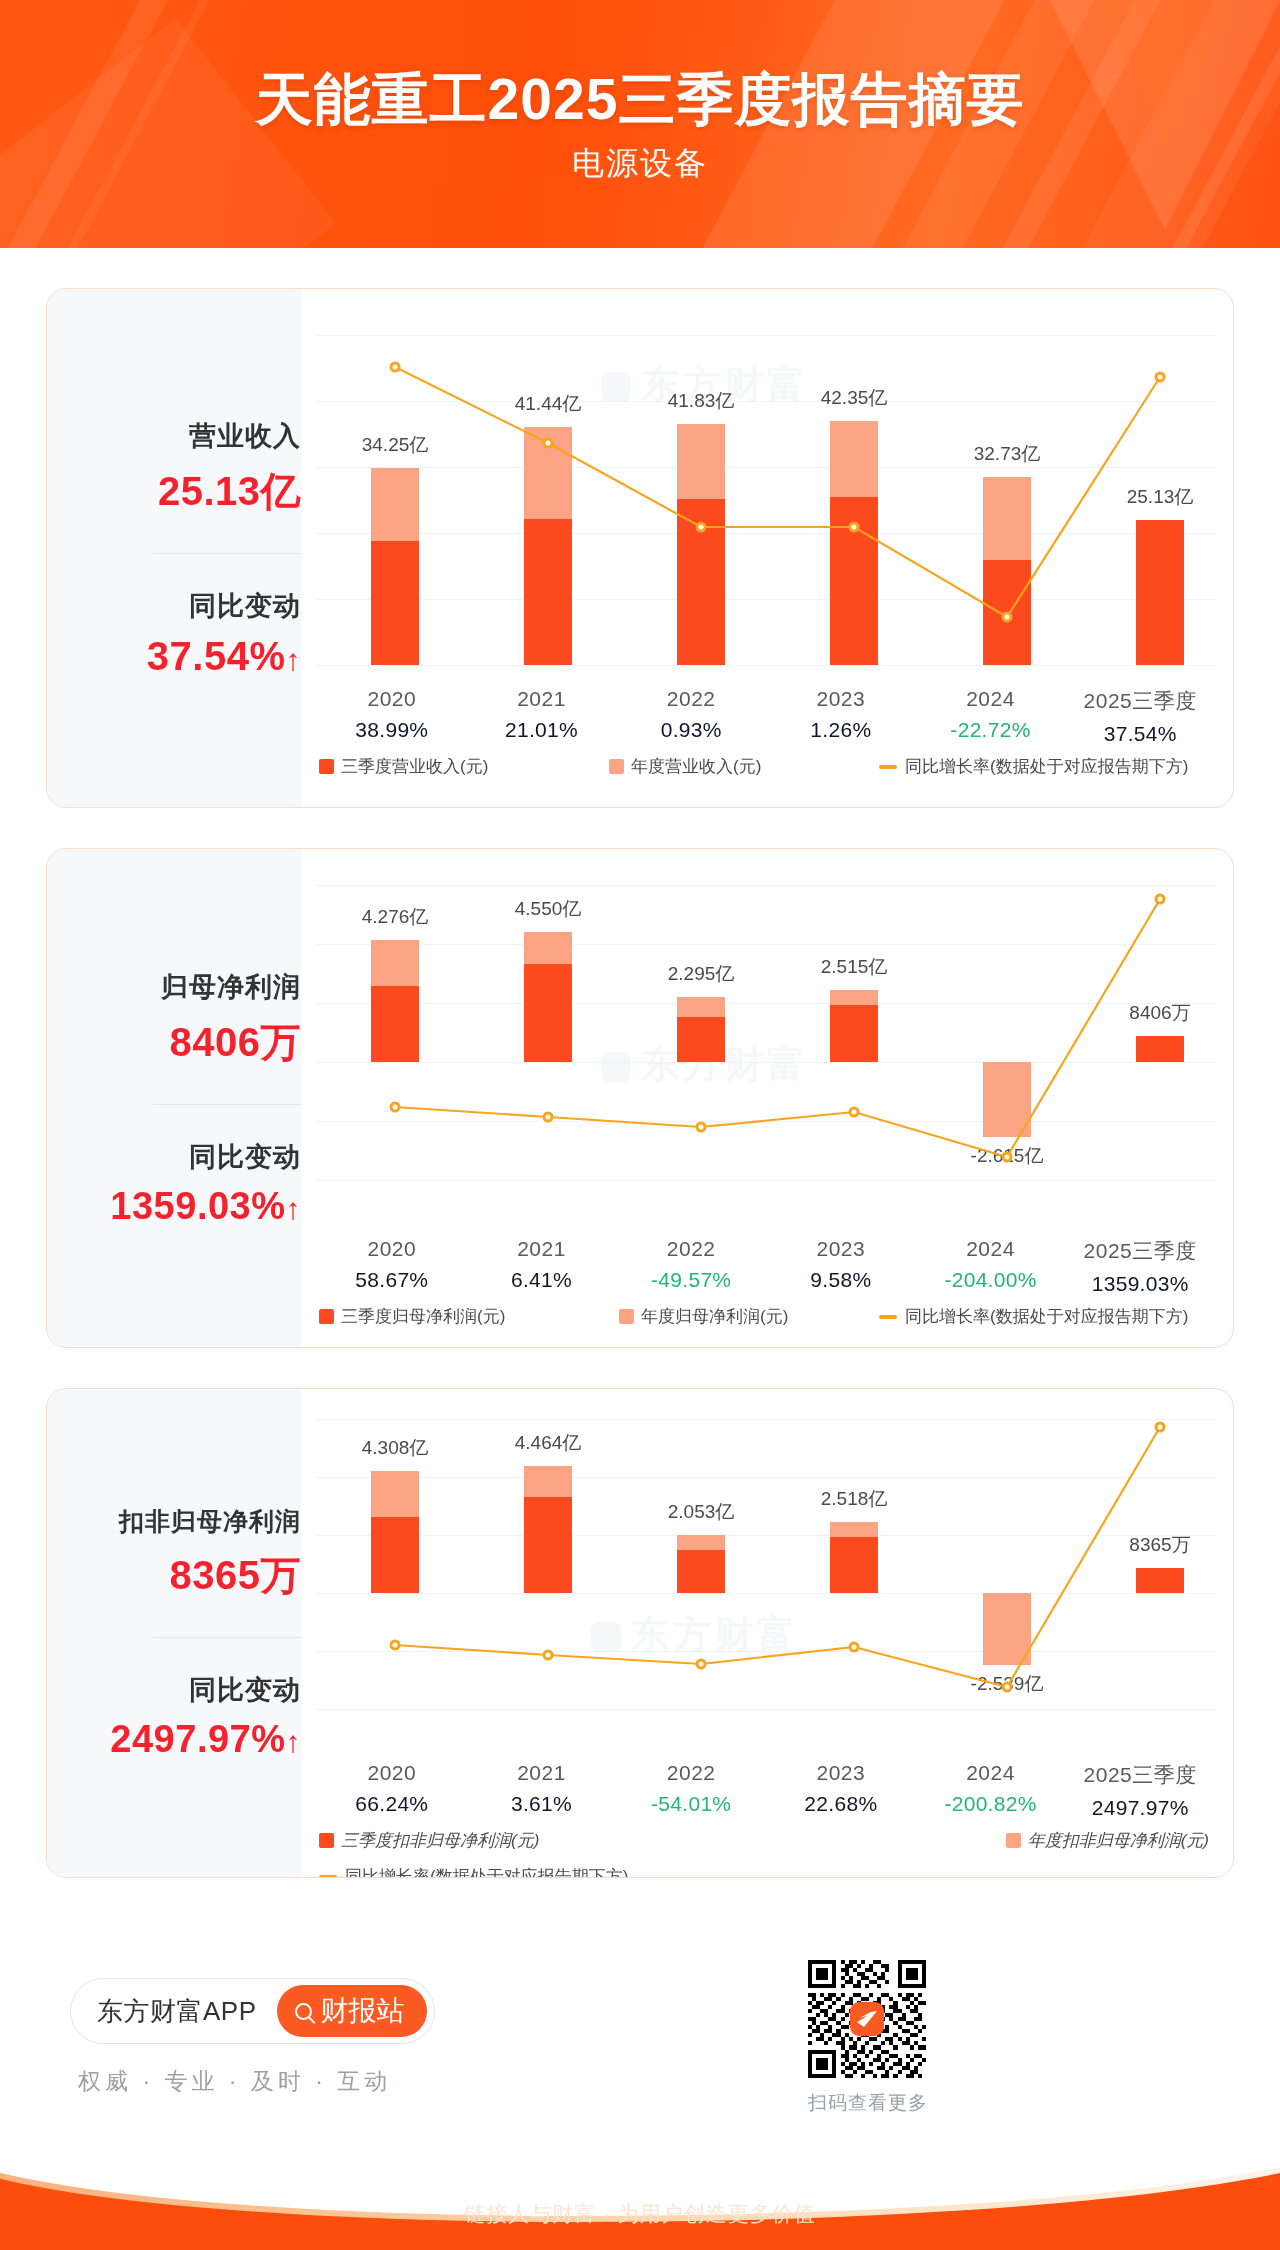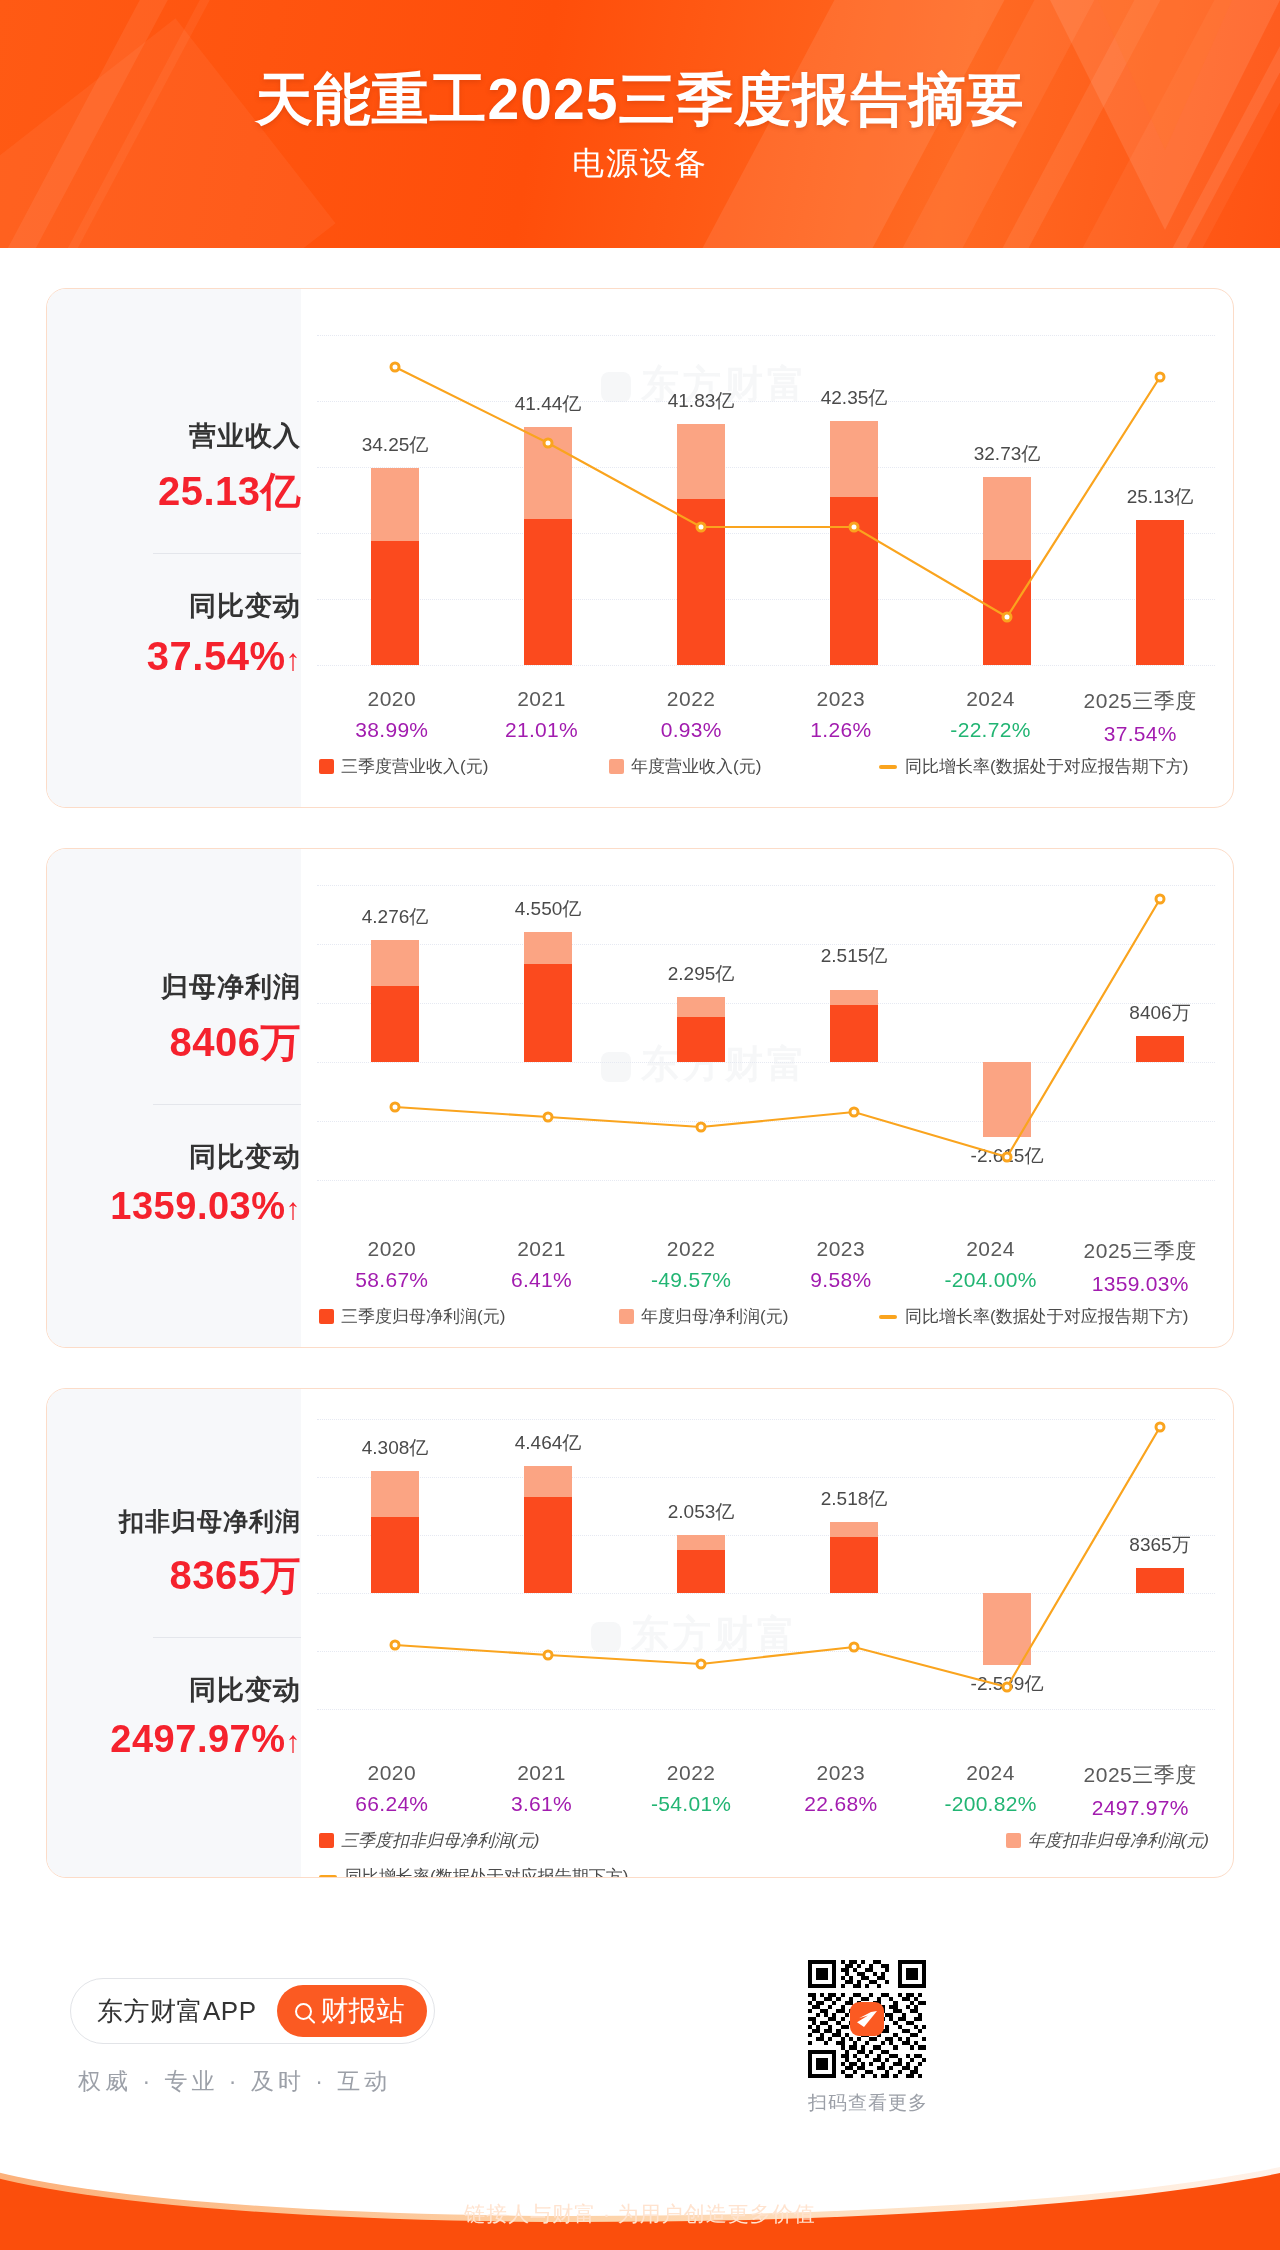--- a/index.html
+++ b/index.html
@@ -92,21 +92,21 @@
   .neglabel {
     position:absolute; text-align:center; width:160px;
     font-size:19px; color:#4A4A4A; white-space:nowrap;
   }
   .lineSvg { position:absolute; left:0; top:0; overflow:visible; }
 
   .xaxis { position:absolute; left:16px; right:18px; display:flex; }
   .xcell { flex:1; text-align:center; }
   .xyear { font-size:21px; color:#5A5A5A; letter-spacing:.5px; }
   .xpct  { font-size:21px; margin-top:7px; letter-spacing:.3px; }
-  .up    { color:#a21caf; }
+  .up    { color:#0f172a; }
   .down  { color:#22B573; }
 
   .legend { position:absolute; left:18px; right:18px; display:flex; align-items:flex-end; }
   .lg-item { display:flex; align-items:center; font-size:17px; color:#4A4A4A; white-space:nowrap; }
   .sw { width:15px; height:15px; border-radius:2px; margin-right:7px; display:inline-block; }
   .sw.q { background:#FB4A1E; }
   .sw.y { background:#FBA483; }
   .sw.l { width:18px; height:4px; border-radius:2px; background:#FAA41E; margin-right:8px; }
 
   .watermark {
@@ -343,21 +343,21 @@
         <div class="bar" style="left:360px; top:112px; height:65px;">
           <div class="bar-top" style="top:0; height:20px;"></div>
           <div class="bar-bot" style="top:20px; height:45px;"></div>
         </div>
         <div class="barlabel" style="left:309px; top:76px;">2.295亿</div>
 
         <div class="bar" style="left:513px; top:105px; height:72px;">
           <div class="bar-top" style="top:0; height:15px;"></div>
           <div class="bar-bot" style="top:15px; height:57px;"></div>
         </div>
-        <div class="barlabel" style="left:462px; top:58px;text-align:center;">2.515亿</div>
+        <div class="barlabel" style="left:462px; top:69px;text-align:center;">2.515亿</div>
 
         <div class="bar" style="left:666px; top:177px; height:75px;">
           <div class="bar-top" style="top:0; height:75px;"></div>
         </div>
         <div class="neglabel" style="left:610px; top:258px;">-2.615亿</div>
 
         <div class="bar" style="left:819px; top:151px; height:26px;">
           <div class="bar-bot" style="top:0; height:26px;"></div>
         </div>
         <div class="barlabel" style="left:768px; top:115px;">8406万</div>

